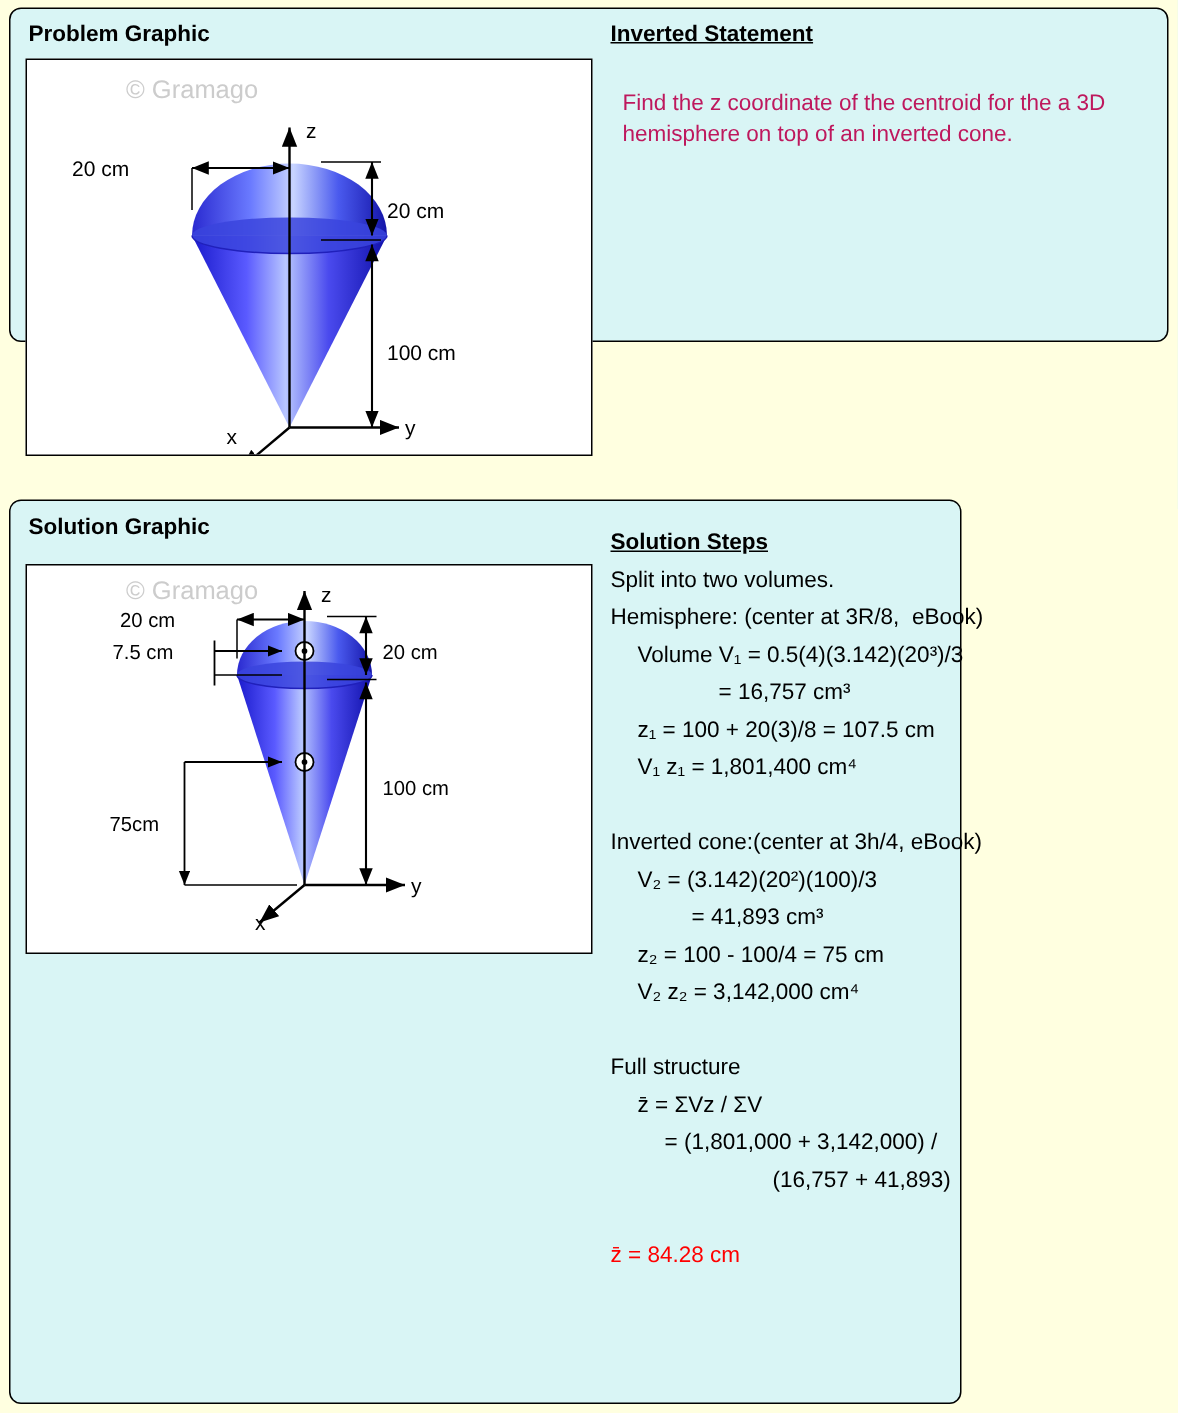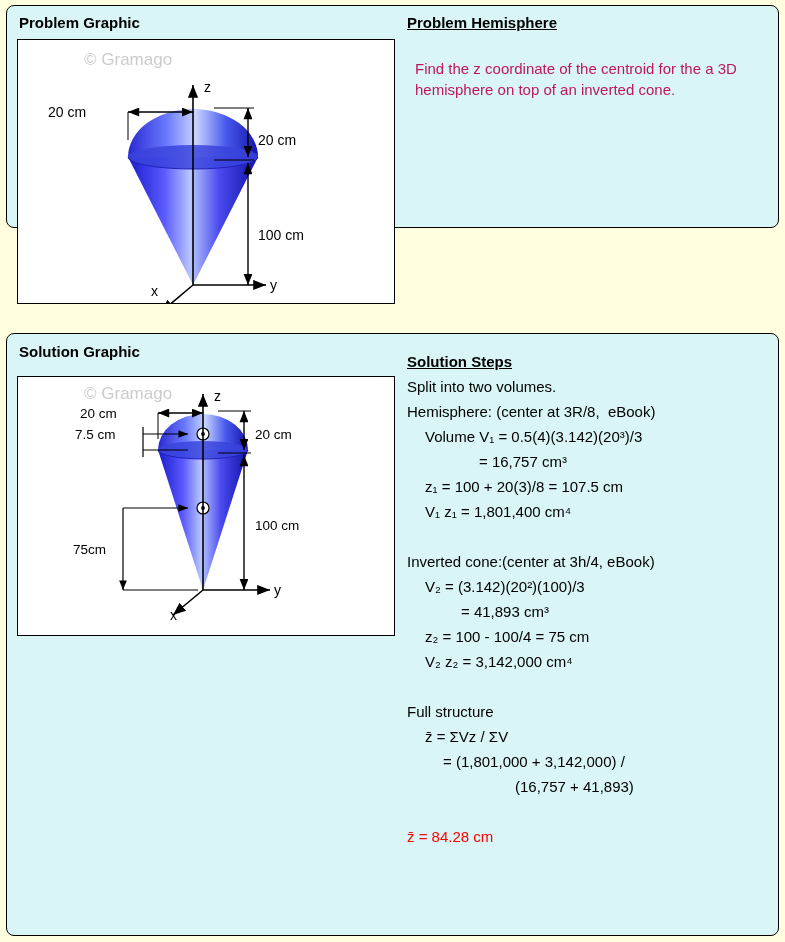--- a/index.html
+++ b/index.html
@@ -24,21 +24,21 @@
   #problem-panel {
     left: 6px;
     top: 5px;
     width: 773px;
     height: 223px;
     text-decoration: underline;
   }
   #solution-panel {
     left: 6px;
     top: 333px;
-    width: 773px;
+    width: 635px;
     height: 603px;
   }
   .panel-title {
     position: absolute;
     font-weight: bold;
     font-size: 15px;
     color: #000;
   }
   .underlined { text-decoration: underline; }
 
@@ -97,21 +97,21 @@
     fill: #000;
   }
 </style>
 </head>
 <body>
 
 <div class="panel" id="problem-panel">
 
   <div class="panel-title" style="left:12px; top:8px;">Problem Graphic</div>
 
-  <div class="panel-title underlined" style="left:400px; top:8px;">Problem Hemisphere</div>
+  <div class="panel-title underlined" style="left:400px; top:8px;">Inverted Statement</div>
 
   <div class="graphic-box" id="problem-graphic-box">
     <div class="watermark" style="left:66px; top:10px;">© Gramago</div>
 
     <svg width="376" height="263" viewBox="0 0 376 263">
       <defs>
         <linearGradient id="pg-cone" x1="0" y1="0" x2="1" y2="0">
           <stop offset="0%" stop-color="#1a1acc"></stop>
           <stop offset="28%" stop-color="#5a5aff"></stop>
           <stop offset="48%" stop-color="#b8c6ff"></stop>

